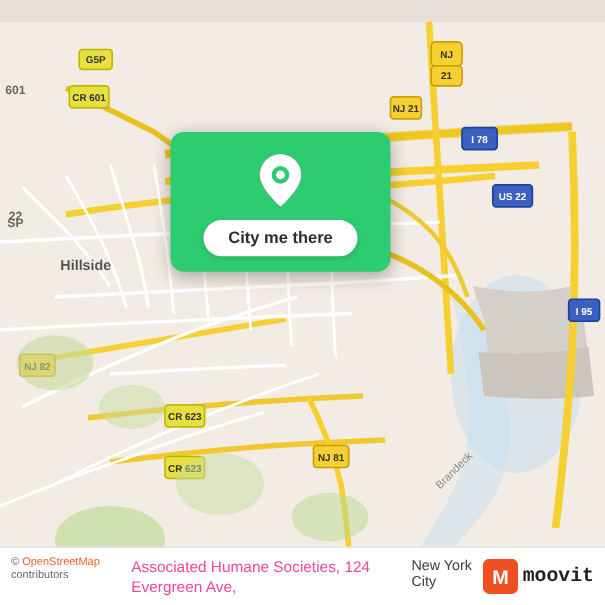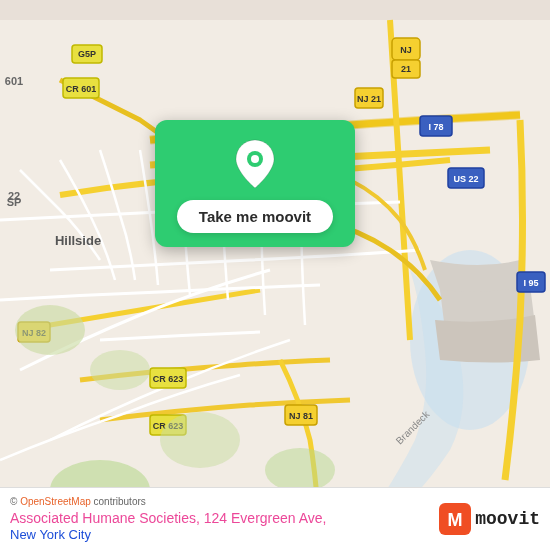--- a/index.html
+++ b/index.html
@@ -71,39 +71,38 @@
       padding: 8px 10px 8px 10px;
       display: flex;
       align-items: center;
       justify-content: space-between;
       z-index: 20;
       border-top: 1px solid #ddd;
     }
 
     #bottom-left {
       display: flex;
-      flex-direction: column;
     }
 
     #osm-credit {
       font-size: 10px;
       color: #666;
       margin-bottom: 2px;
     }
 
     #address-text {
       font-size: 14px;
       font-weight: 500;
       color: #ec4899;
       line-height: 1.3;
     }
 
     #address-sub {
       font-size: 13px;
-      color: #1d4ed8;
+      color: #404040;
     }
 
     #moovit-logo {
       display: flex;
       align-items: center;
       gap: 4px;
       flex-shrink: 0;
     }
 
     #moovit-icon {
@@ -231,21 +230,21 @@
   </svg>
 
   <div id="card-overlay">
 
     <svg id="pin-icon" viewBox="0 0 44 52" xmlns="http://www.w3.org/2000/svg">
       <path d="M22 2 C11.5 2 3 10.5 3 21 C3 34 22 50 22 50 C22 50 41 34 41 21 C41 10.5 32.5 2 22 2 Z" fill="white" stroke="rgba(0,0,0,0.15)" stroke-width="1"></path>
       <circle cx="22" cy="21" r="8" fill="#2ecc71"></circle>
       <circle cx="22" cy="21" r="4" fill="white"></circle>
     </svg>
 
-    <button id="take-me-there-btn">Take me moovit</button>
+    <button id="take-me-there-btn">City me there</button>
   </div>
 
   <div id="bottom-bar">
     <div id="bottom-left">
       <div id="osm-credit">© <span style="color:#e8632a;cursor:pointer;">OpenStreetMap</span> contributors</div>
       <div id="address-text">Associated Humane Societies, 124 Evergreen Ave,</div>
       <div id="address-sub">New York City</div>
     </div>
 
     <div id="moovit-logo">

